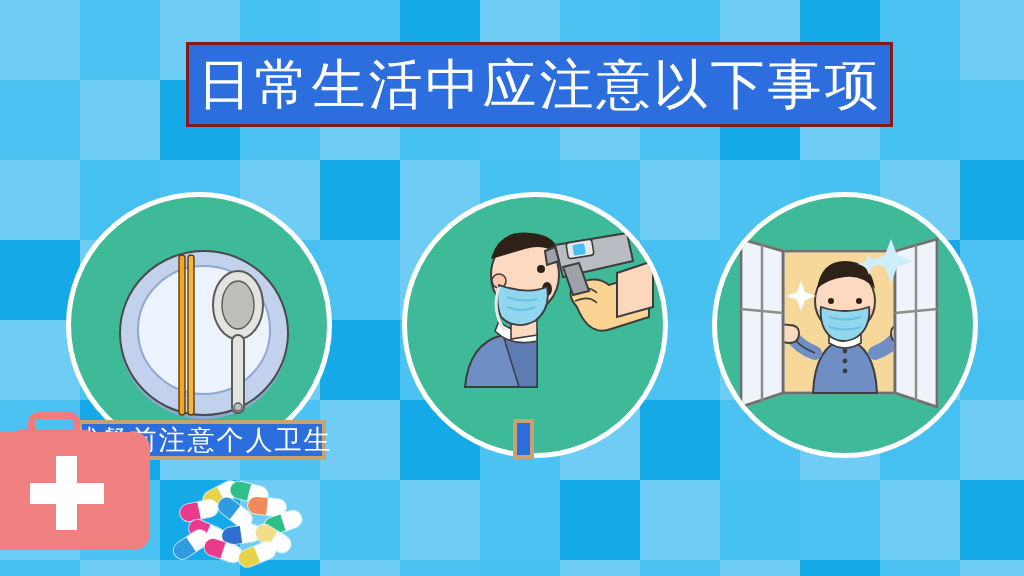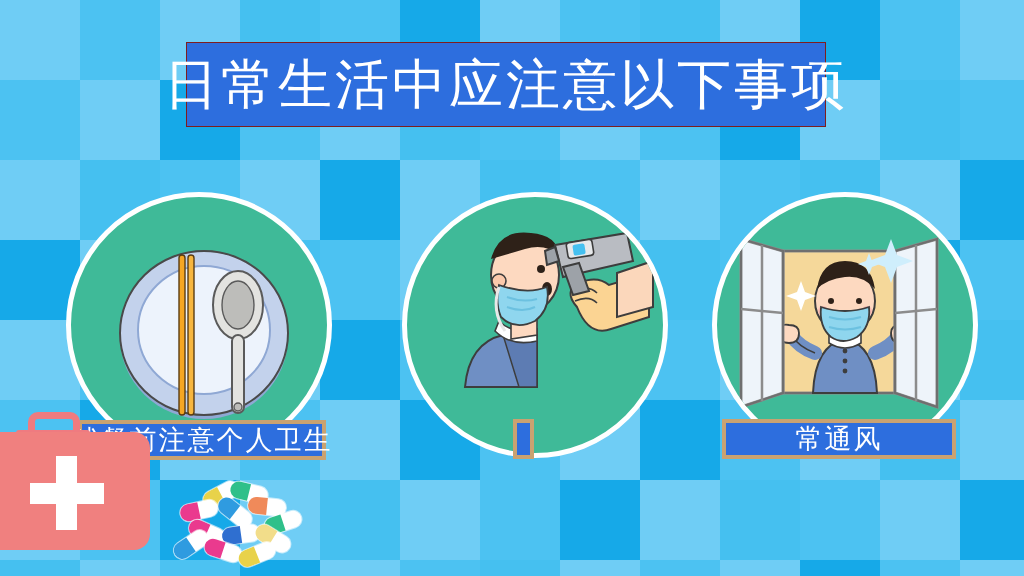--- a/index.html
+++ b/index.html
@@ -24,24 +24,24 @@
     grid-template-columns: repeat(13, 80px);
     grid-auto-rows: 80px;
   }
   .tile { width: 80px; height: 80px; }
 
   
   .title-banner {
     position: absolute;
     left: 186px;
     top: 42px;
-    width: 640px;
+    width: 707px;
     height: 85px;
     background: #2d6ede;
-    border: 1px solid #7f1d1d;
+    border: 3px solid #7f1d1d;
     box-sizing: border-box;
     display: flex;
     align-items: center;
     justify-content: center;
   }
   .title-text {
     color: #ffffff;
     font-size: 54px;
     letter-spacing: 3px;
     line-height: 1;
@@ -375,23 +375,20 @@
       </svg>
     </span>
   </div>
 
   <div class="caption caption-1">
     <span>就餐前注意个人卫生</span>
   </div>
   <div class="caption caption-2">
     <span></span>
   </div>
-  <div class="caption caption-3">
-    <span>常通风</span>
-  </div>
 
   <div class="kit-handle"></div>
   <div class="kit-handle-bar"></div>
   <div class="kit"></div>
   <div class="kit-cross-v"></div>
   <div class="kit-cross-h"></div>
 
   <div class="pills" id="pills">
       <div class="pill" style="left: 34px; top: 2px; transform: rotate(-28deg);">
         <i style="background: rgb(232, 210, 74);"></i>

